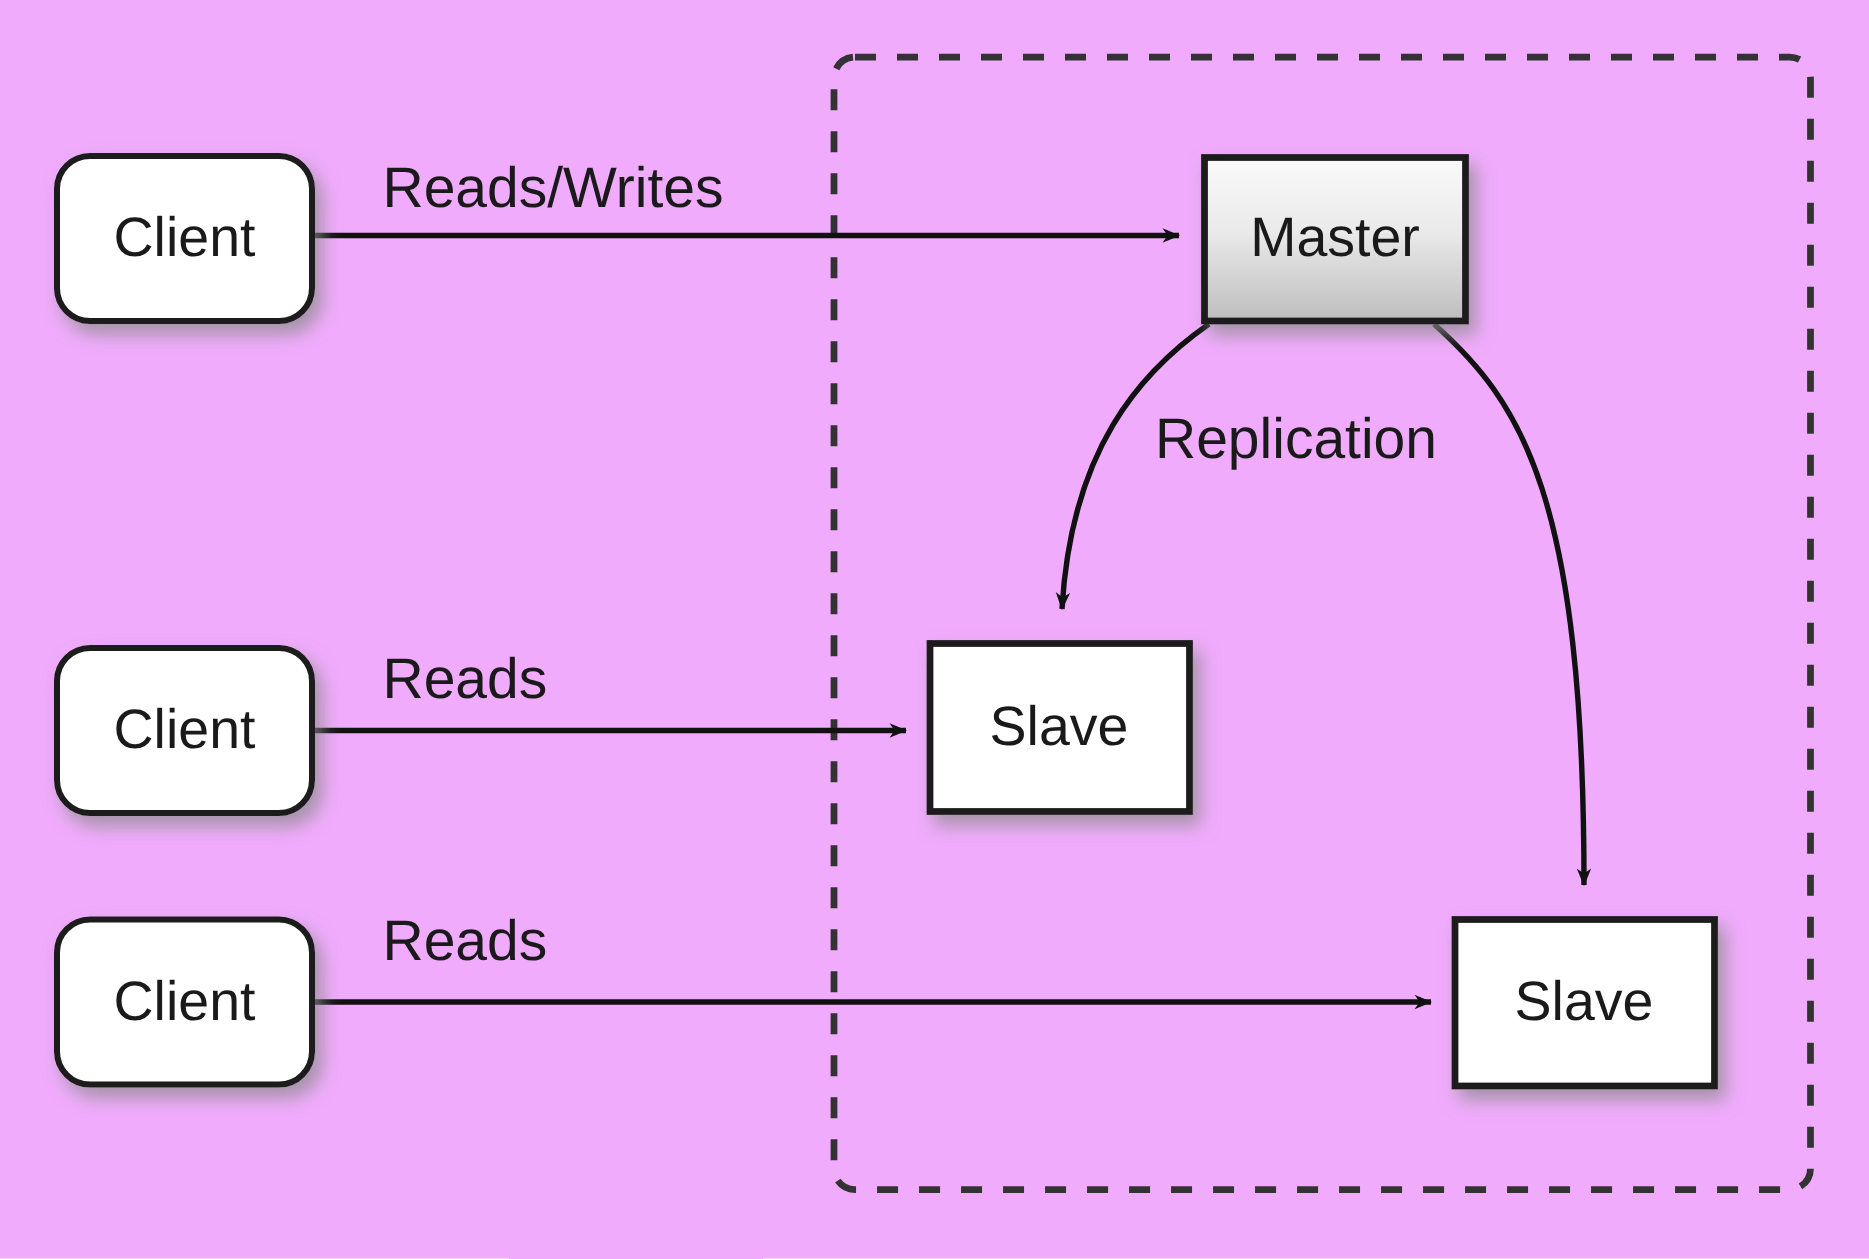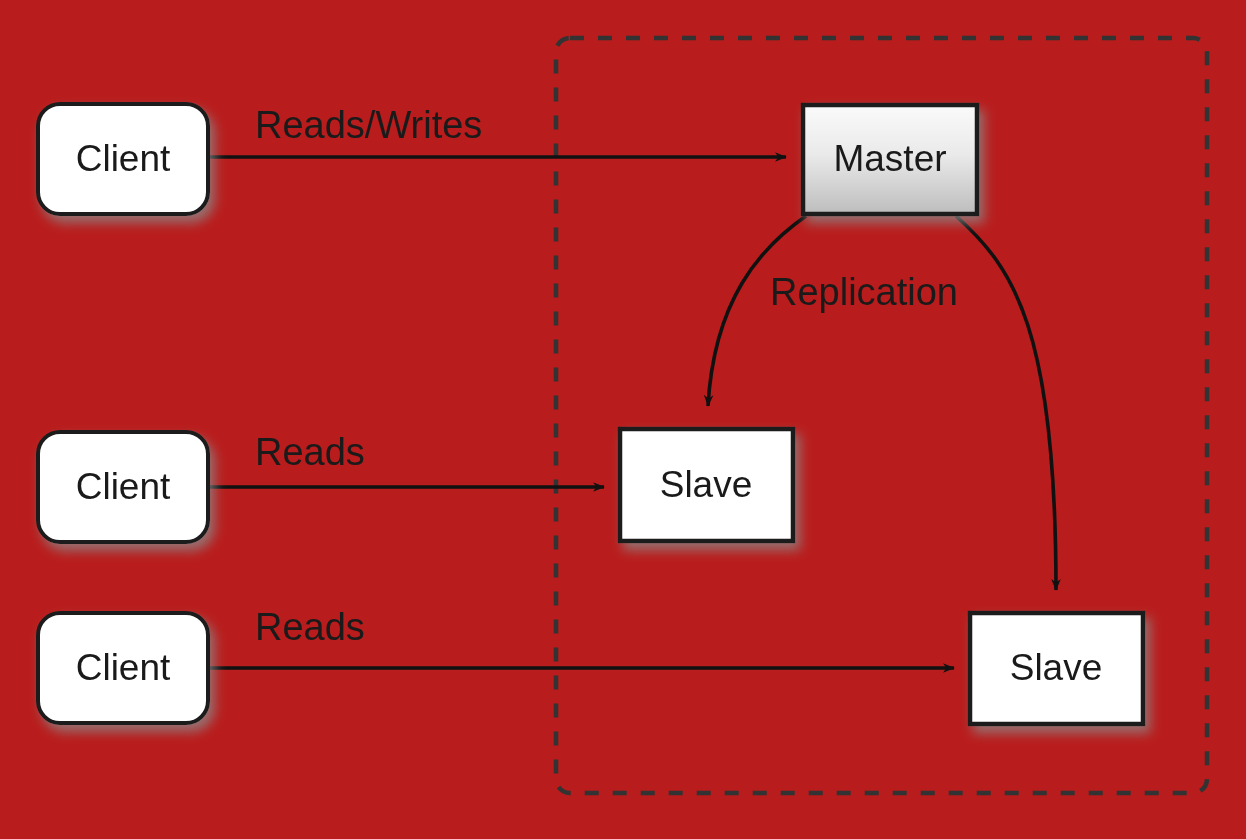--- a/index.html
+++ b/index.html
@@ -7,21 +7,21 @@
     padding: 0;
     background: #ffffff;
   }
   body {
     font-family: "Liberation Sans", sans-serif;
   }
   #canvas {
     position: relative;
     width: 1246px;
     height: 839px;
-    background: #b91c1c;
+    background: #f0abfc;
     overflow: hidden;
   }
   #diagram-svg {
     position: absolute;
     left: 0;
     top: 0;
     width: 1246px;
     height: 839px;
   }
   .node-label {

